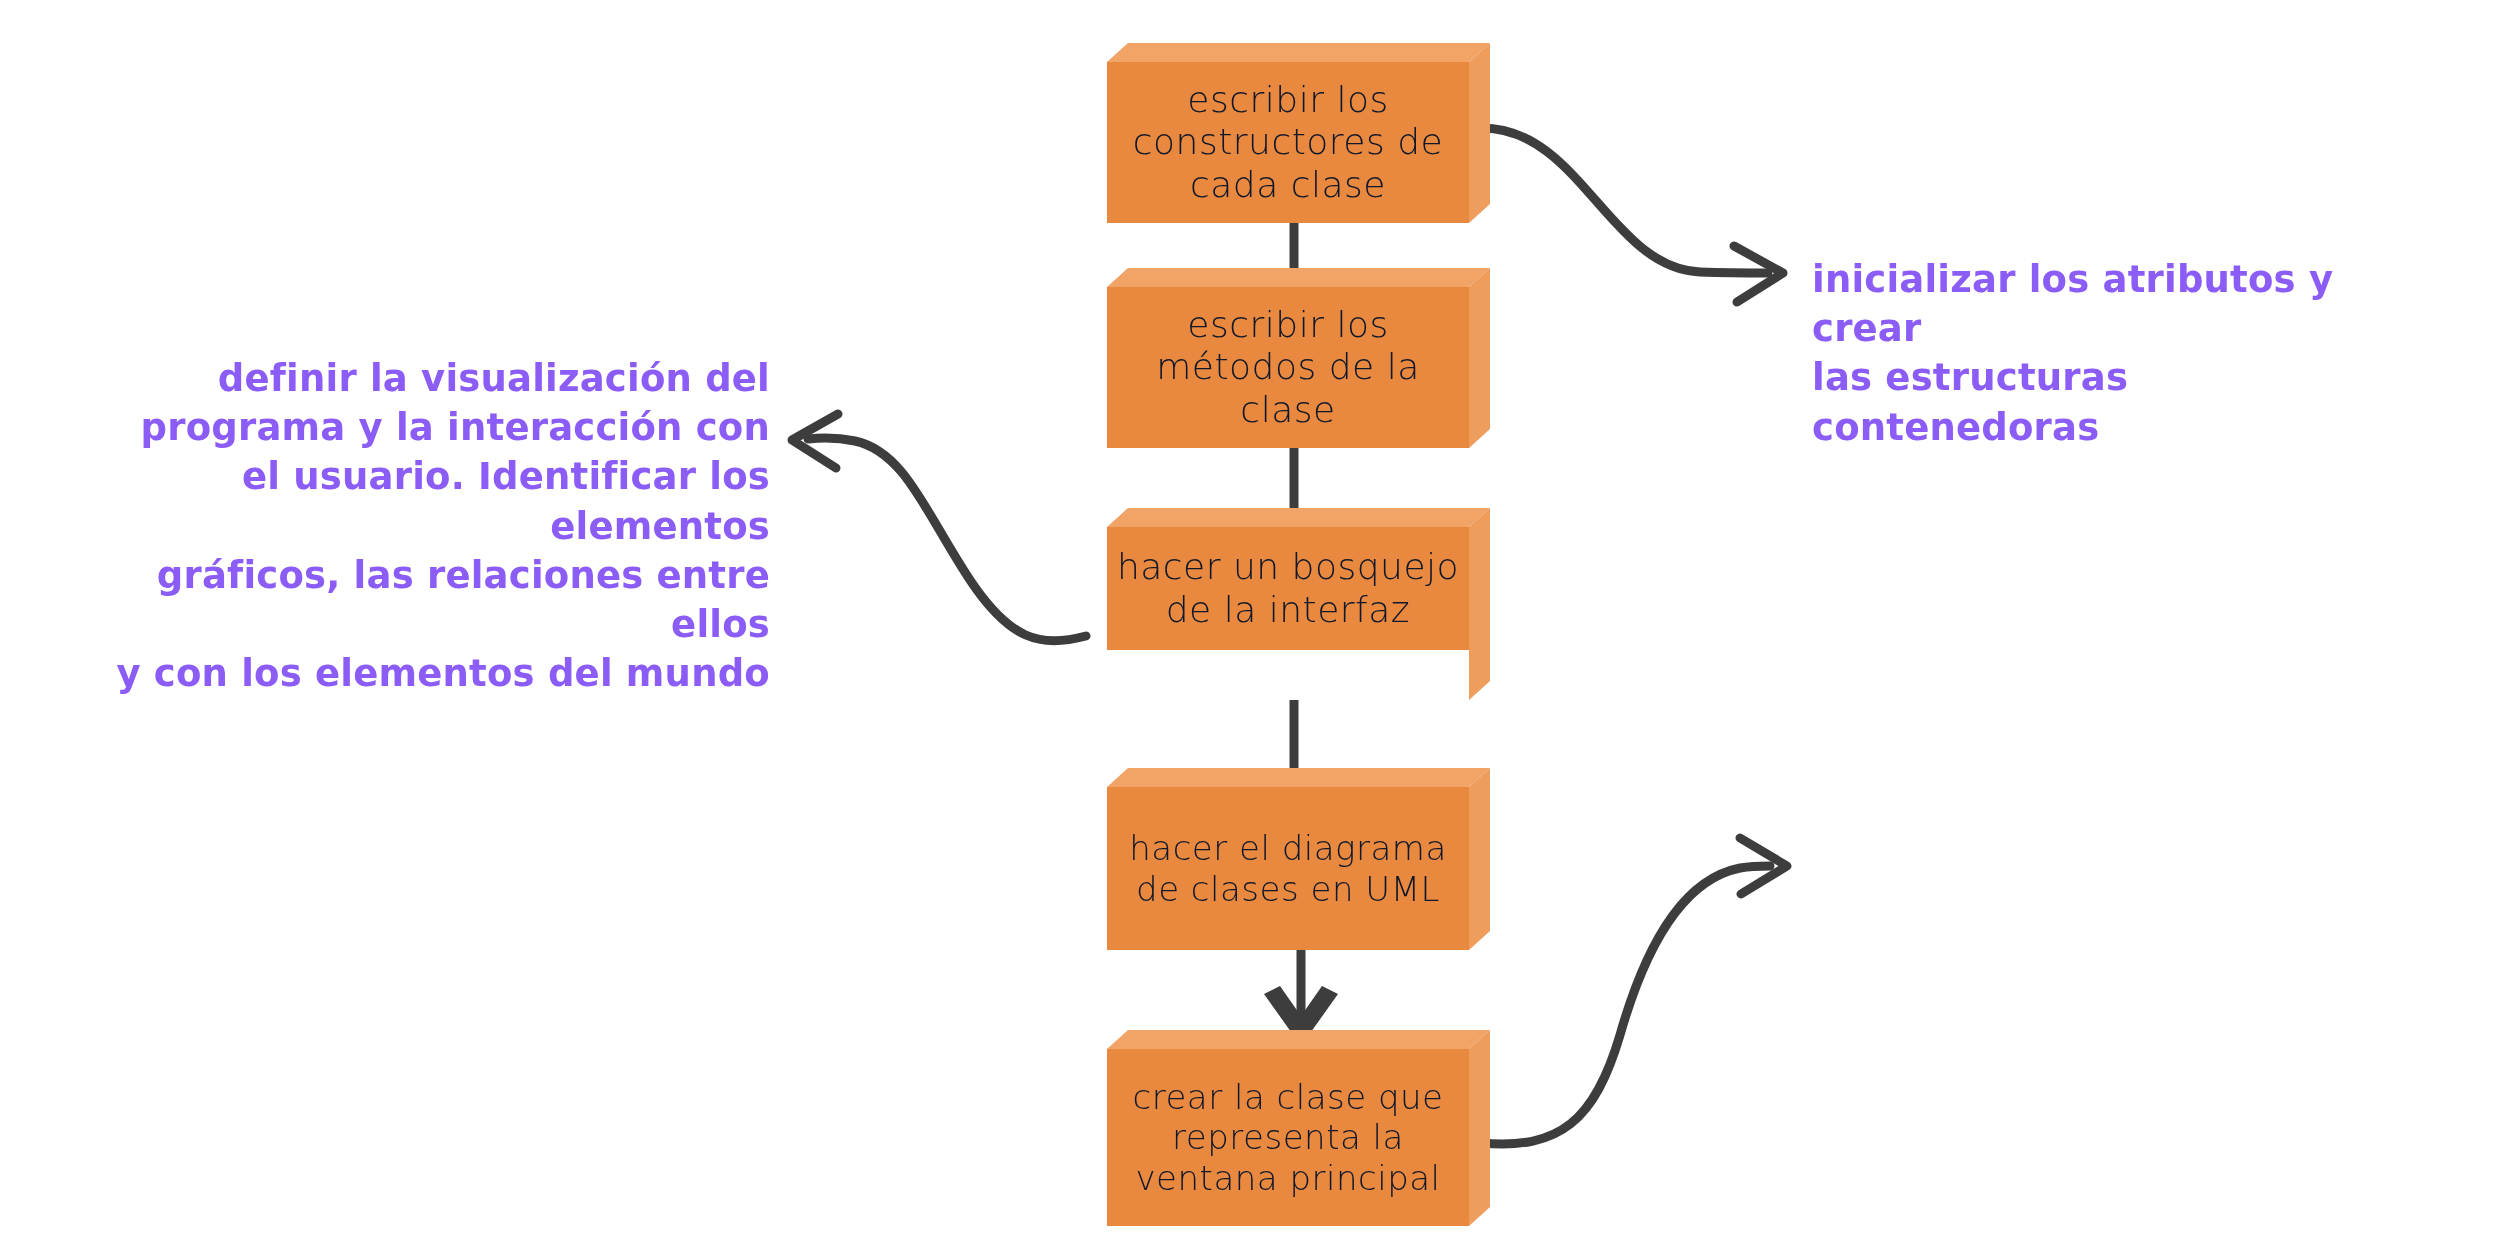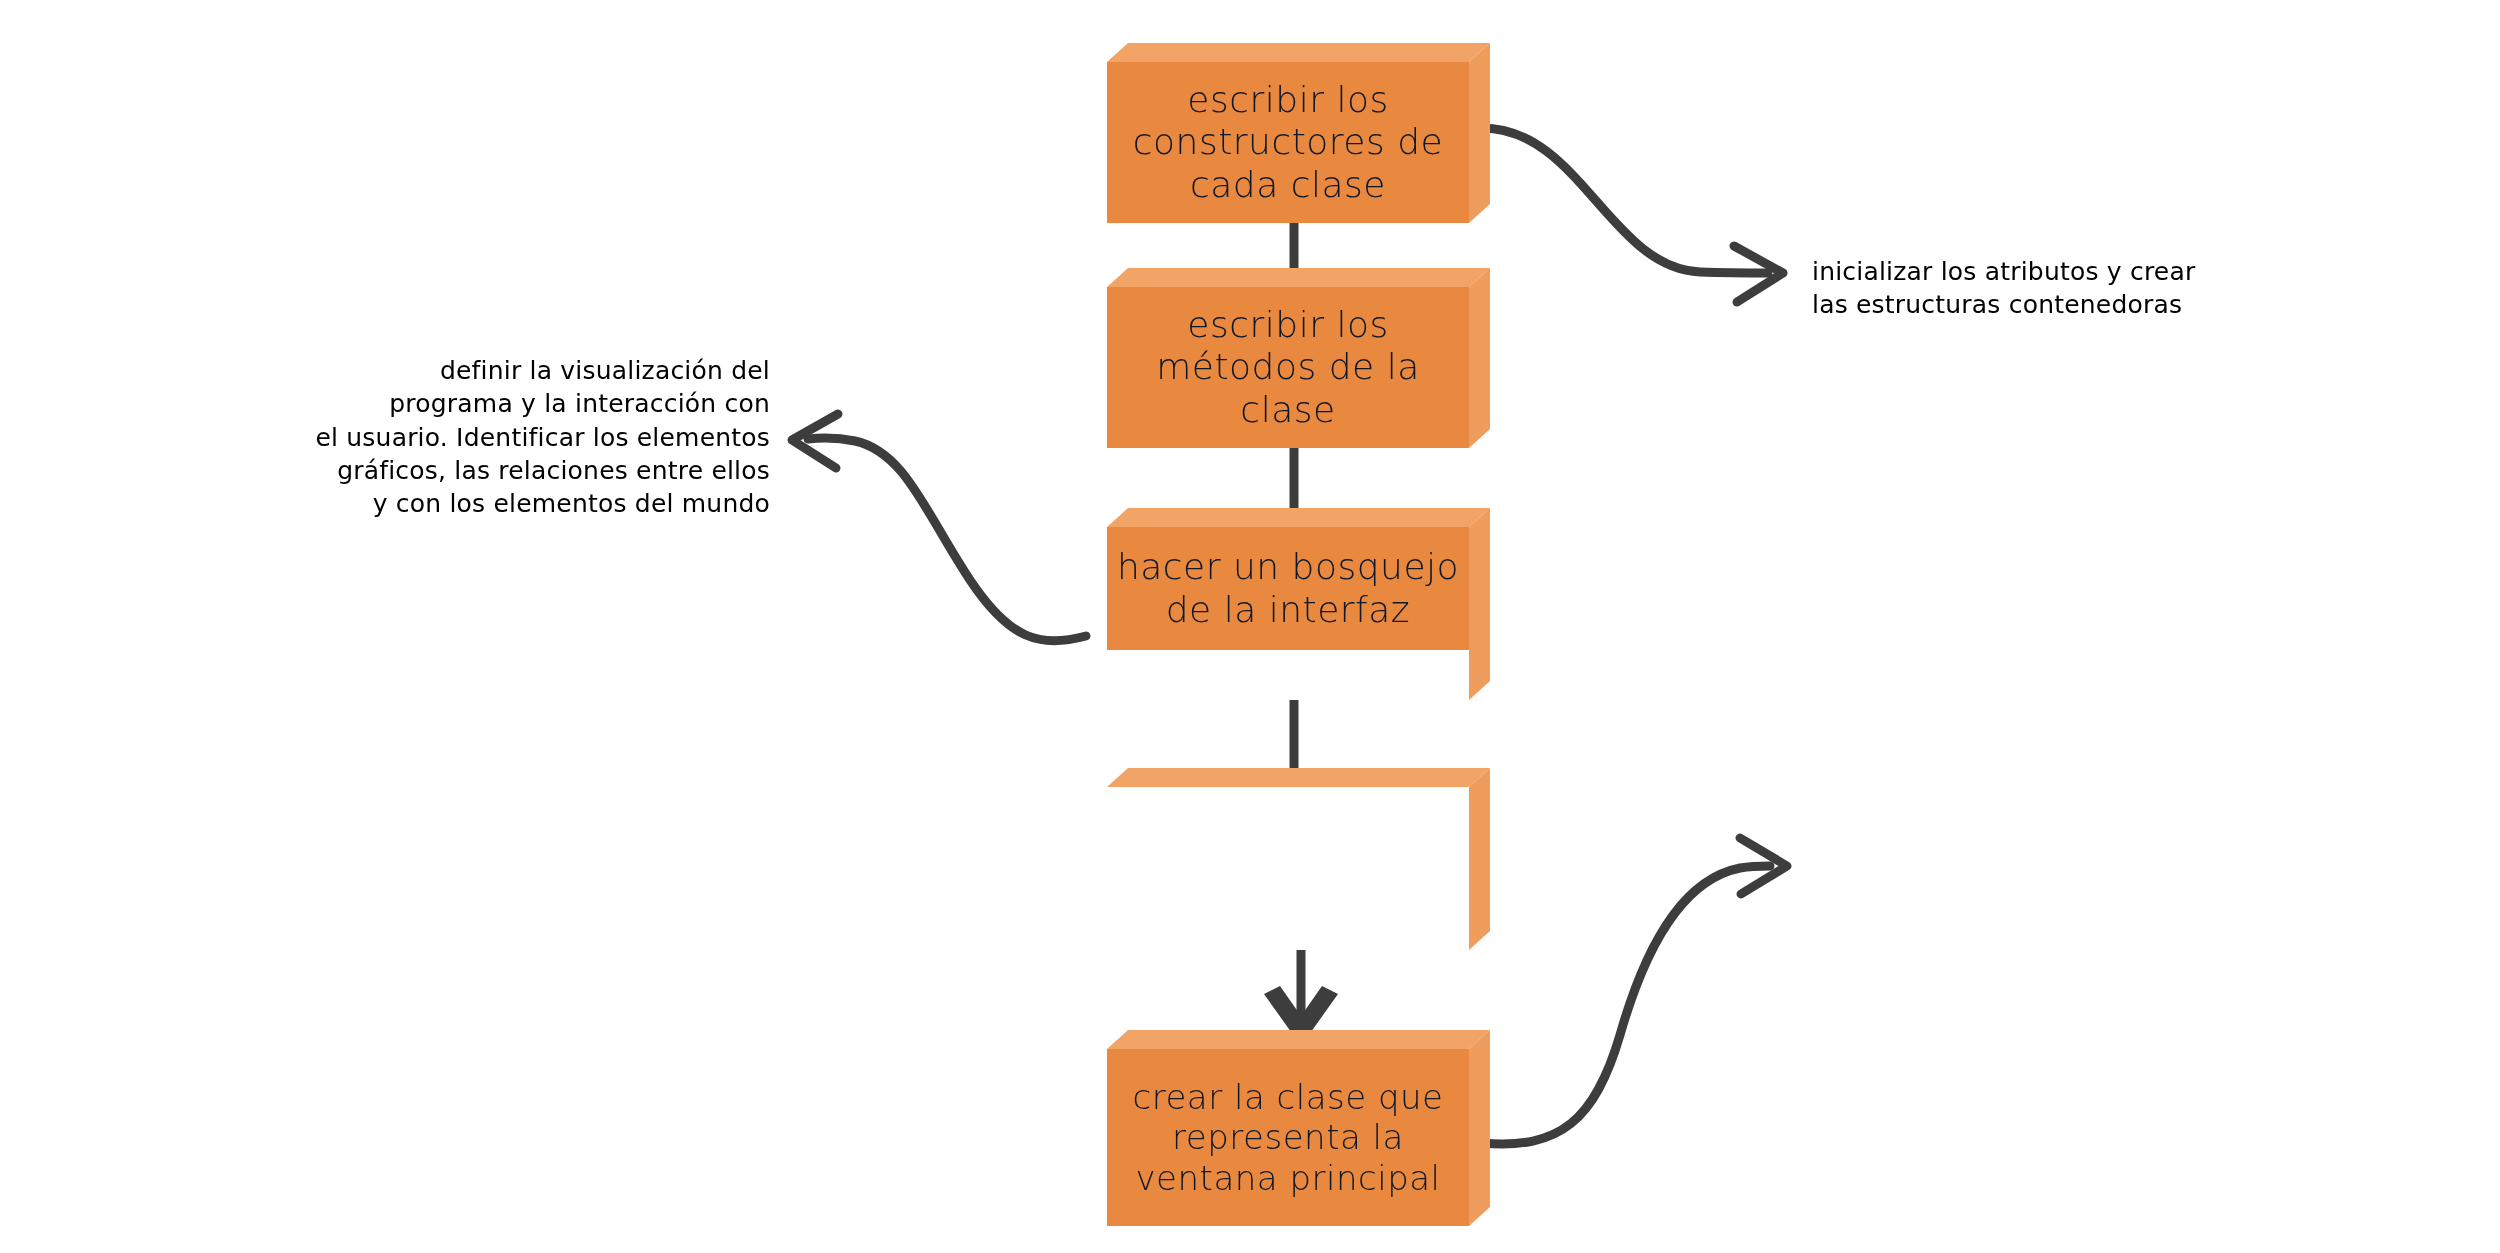--- a/index.html
+++ b/index.html
@@ -50,25 +50,25 @@
   }
   .box .face-front span {
     display: block;
     width: 100%;
     padding: 0 6px;
     box-sizing: border-box;
   }
   
   .annotation {
     position: absolute;
-    color: #000000;
-    font-size: 25px;
+    color: #8b5cf6;
+    font-size: 37px;
     line-height: 1.33;
     white-space: pre-line;
-    font-weight: 400;
+    font-weight: 700;
     letter-spacing: 0.2px;
   }
   .annotation.right-align { text-align: right; }
   .annotation.left-align  { text-align: left; }
   
   #wires {
     position: absolute;
     left: 0; top: 0;
     width: 2500px;
     height: 1253px;
@@ -133,20 +133,24 @@
 bosquejo de
 la interfaz</span>
     </div>
   </div>
 
   <div class="box" style="--front-color:#e8893f; --top-color:#f2a366; --side-color:#ef9d5d; --dx:21px;
               left:1107px; top:768px; width:383px; height:182px;">
     <div class="face-top" style="left:0; top:0; width:383px; height:19px;"></div>
     <div class="face-right" style="left:362px; top:0px; width:21px; height:182px;
                 clip-path: polygon(0% 10.4%, 100% 0%, 100% 89.6%, 0% 100%);"></div>
+    <div class="face-front" style="left:0; top:19px; width:362px; height:163px; font-size:34px;">
+      <span>hacer el diagrama
+de clases en UML</span>
+    </div>
   </div>
 
   <div class="box" style="--front-color:#e8893f; --top-color:#f2a366; --side-color:#ef9d5d; --dx:21px;
               left:1107px; top:1030px; width:383px; height:196px;border-radius:28px;">
     <div class="face-top" style="left:0; top:0; width:383px; height:19px;"></div>
     <div class="face-right" style="left:362px; top:0px; width:21px; height:196px;
                 clip-path: polygon(0% 9.7%, 100% 0%, 100% 90.3%, 0% 100%);"></div>
     <div class="face-front" style="left:0; top:19px; width:362px; height:177px; font-size:34px;">
       <span>crear la clase que
 representa la

